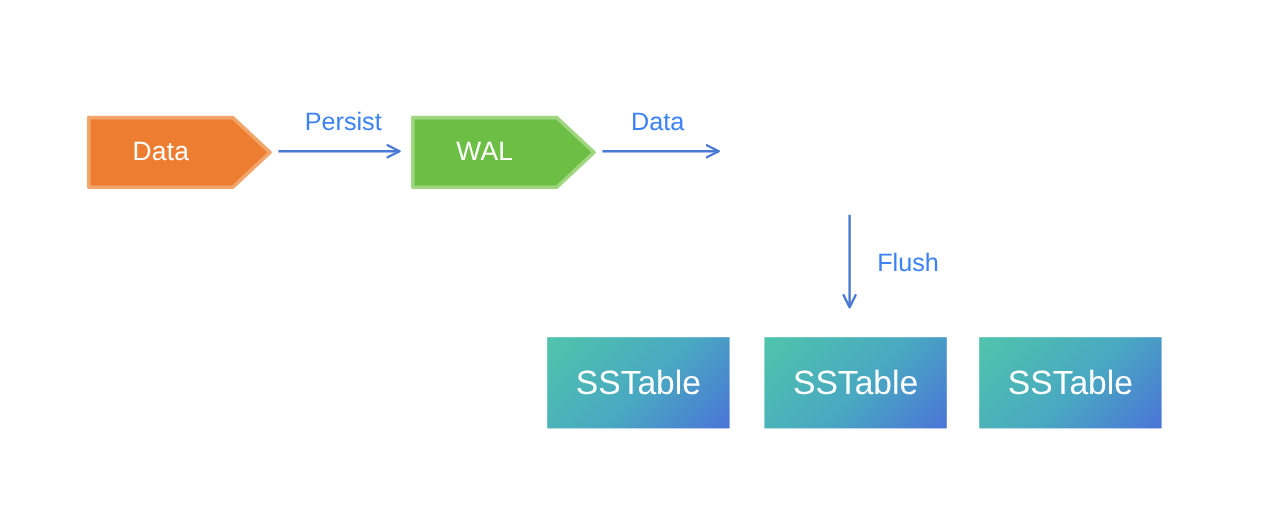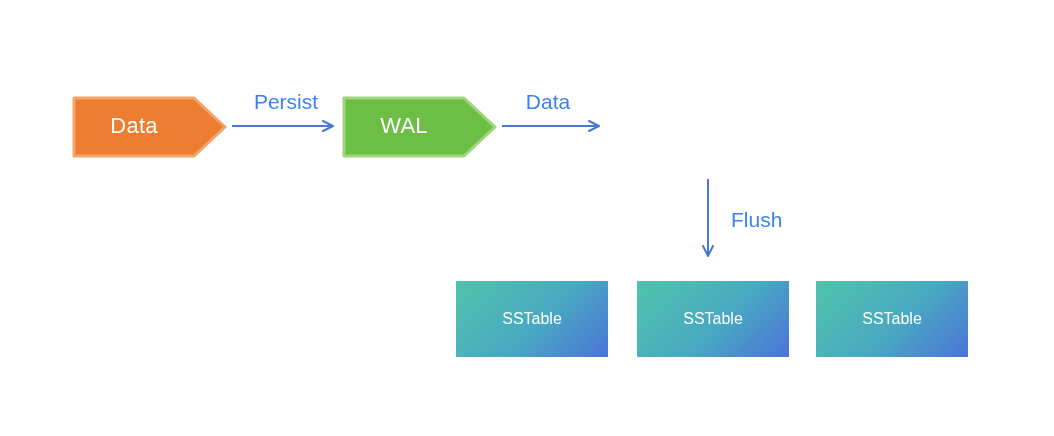--- a/index.html
+++ b/index.html
@@ -44,21 +44,21 @@
   .sstable {
     position: absolute;
     top: 281px;
     width: 152px;
     height: 76px;
     background: linear-gradient(135deg, #4FC4AB 0%, #49A8C2 55%, #4B74D7 100%);
     display: flex;
     align-items: center;
     justify-content: center;
     color: #ffffff;
-    font-size: 16px;
+    font-size: 28px;
   }
 </style>
 </head>
 <body>
 
 <div class="canvas">
 
   <svg width="0" height="0" style="position:absolute" aria-hidden="true">
     <defs>
       <marker id="arrowhead-right" markerUnits="userSpaceOnUse" markerWidth="14" markerHeight="14" refX="11" refY="6" orient="auto">

